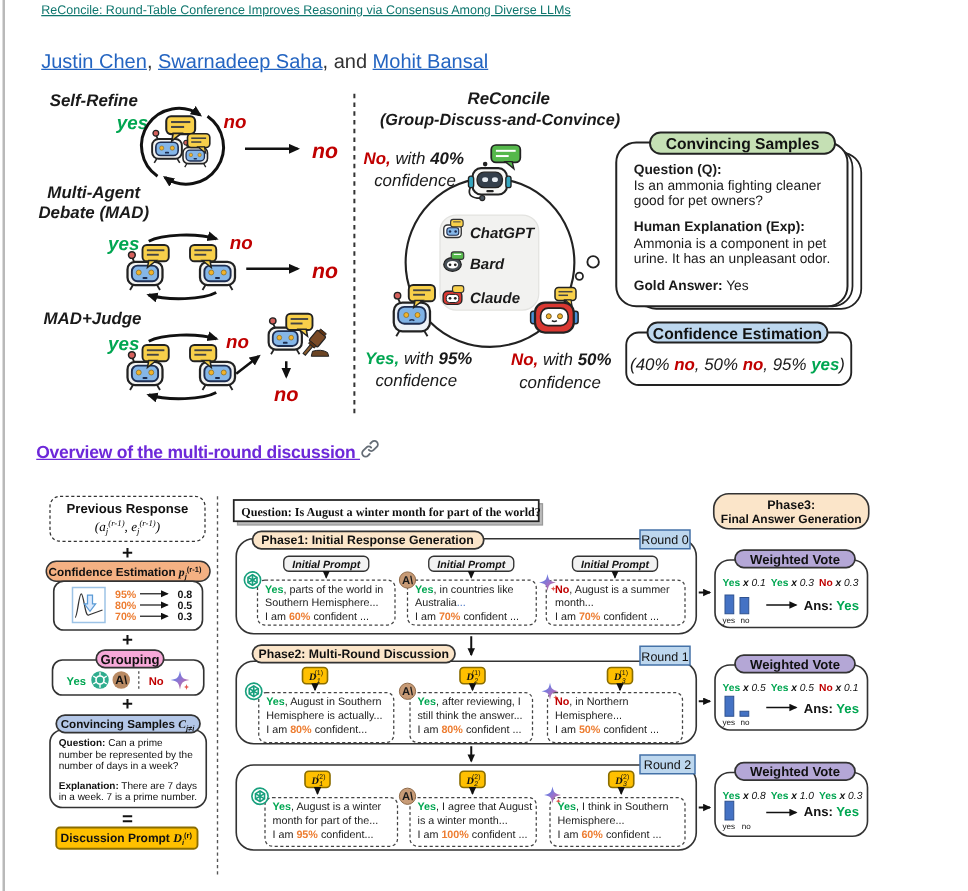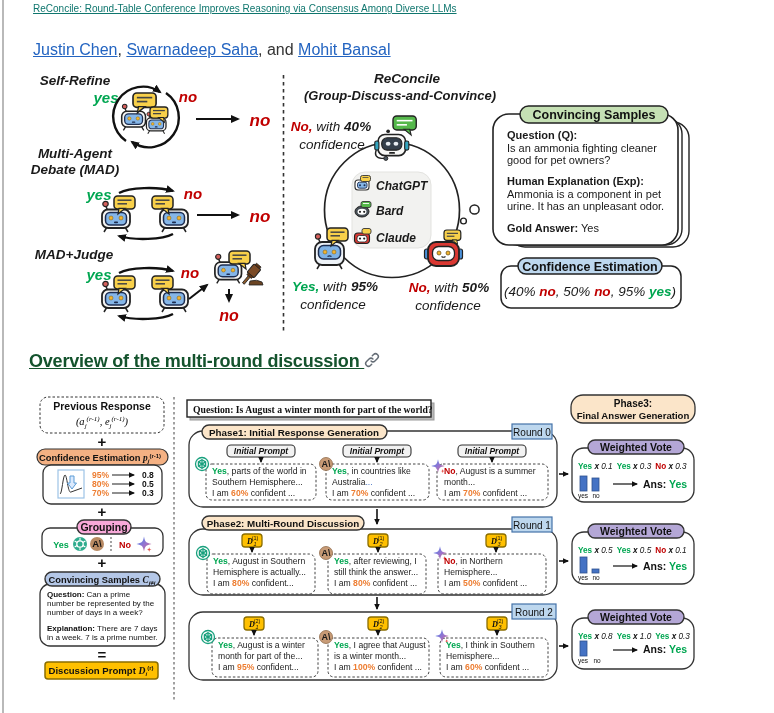--- a/index.html
+++ b/index.html
@@ -2,21 +2,21 @@
 <html><head>
 <meta charset="utf-8">
 <style>
 html,body{margin:0;padding:0}
 body{width:774px;height:713px;position:relative;background:#fff;font-family:"Liberation Sans",sans-serif;overflow:hidden}
 .abs{position:absolute}
 #leftline{position:absolute;left:2px;top:0;width:2px;height:713px;background:#b9b9b9}
 #title{position:absolute;left:33px;top:3px;font-size:10px;color:#0f766e;text-decoration:underline;white-space:nowrap}
 #authors{position:absolute;left:33px;top:41px;font-size:16px;color:#333;white-space:nowrap}
 #authors span.lnk{color:#2364c1;text-decoration:underline}
-#h2{position:absolute;left:29px;top:351px;font-size:18px;letter-spacing:-0.2px;font-weight:700;color:#14532d;text-decoration:underline;white-space:nowrap}
+#h2{position:absolute;left:29px;top:351px;font-size:14px;letter-spacing:-0.2px;font-weight:700;color:#6d28d9;text-decoration:underline;white-space:nowrap}
 </style>
 </head>
 <body>
 <div id="leftline"></div>
 <div id="title">ReConcile: Round-Table Conference Improves Reasoning via Consensus Among Diverse LLMs</div>
 <div id="authors"><span class="lnk">Justin Chen</span>, <span class="lnk">Swarnadeep Saha</span>, and <span class="lnk">Mohit Bansal</span></div>
 <div id="h2">Overview of the multi-round discussion <svg width="16" height="16" viewBox="0 0 16 16" style="vertical-align:-1px">
       <path fill="#656d76" d="M7.775 3.275a.75.75 0 0 0 1.06 1.06l1.25-1.25a2 2 0 1 1 2.83 2.83l-2.5 2.5a2 2 0 0 1-2.83 0 .75.75 0 0 0-1.06 1.06 3.5 3.5 0 0 0 4.95 0l2.5-2.5a3.5 3.5 0 0 0-4.95-4.95l-1.25 1.25Zm-4.69 9.64a2 2 0 0 1 0-2.83l2.5-2.5a2 2 0 0 1 2.83 0 .75.75 0 0 0 1.06-1.06 3.5 3.5 0 0 0-4.95 0l-2.5 2.5a3.5 3.5 0 0 0 4.95 4.95l1.25-1.25a.75.75 0 0 0-1.06-1.06l-1.25 1.25a2 2 0 0 1-2.83 0Z"></path>
     </svg></div>
 

